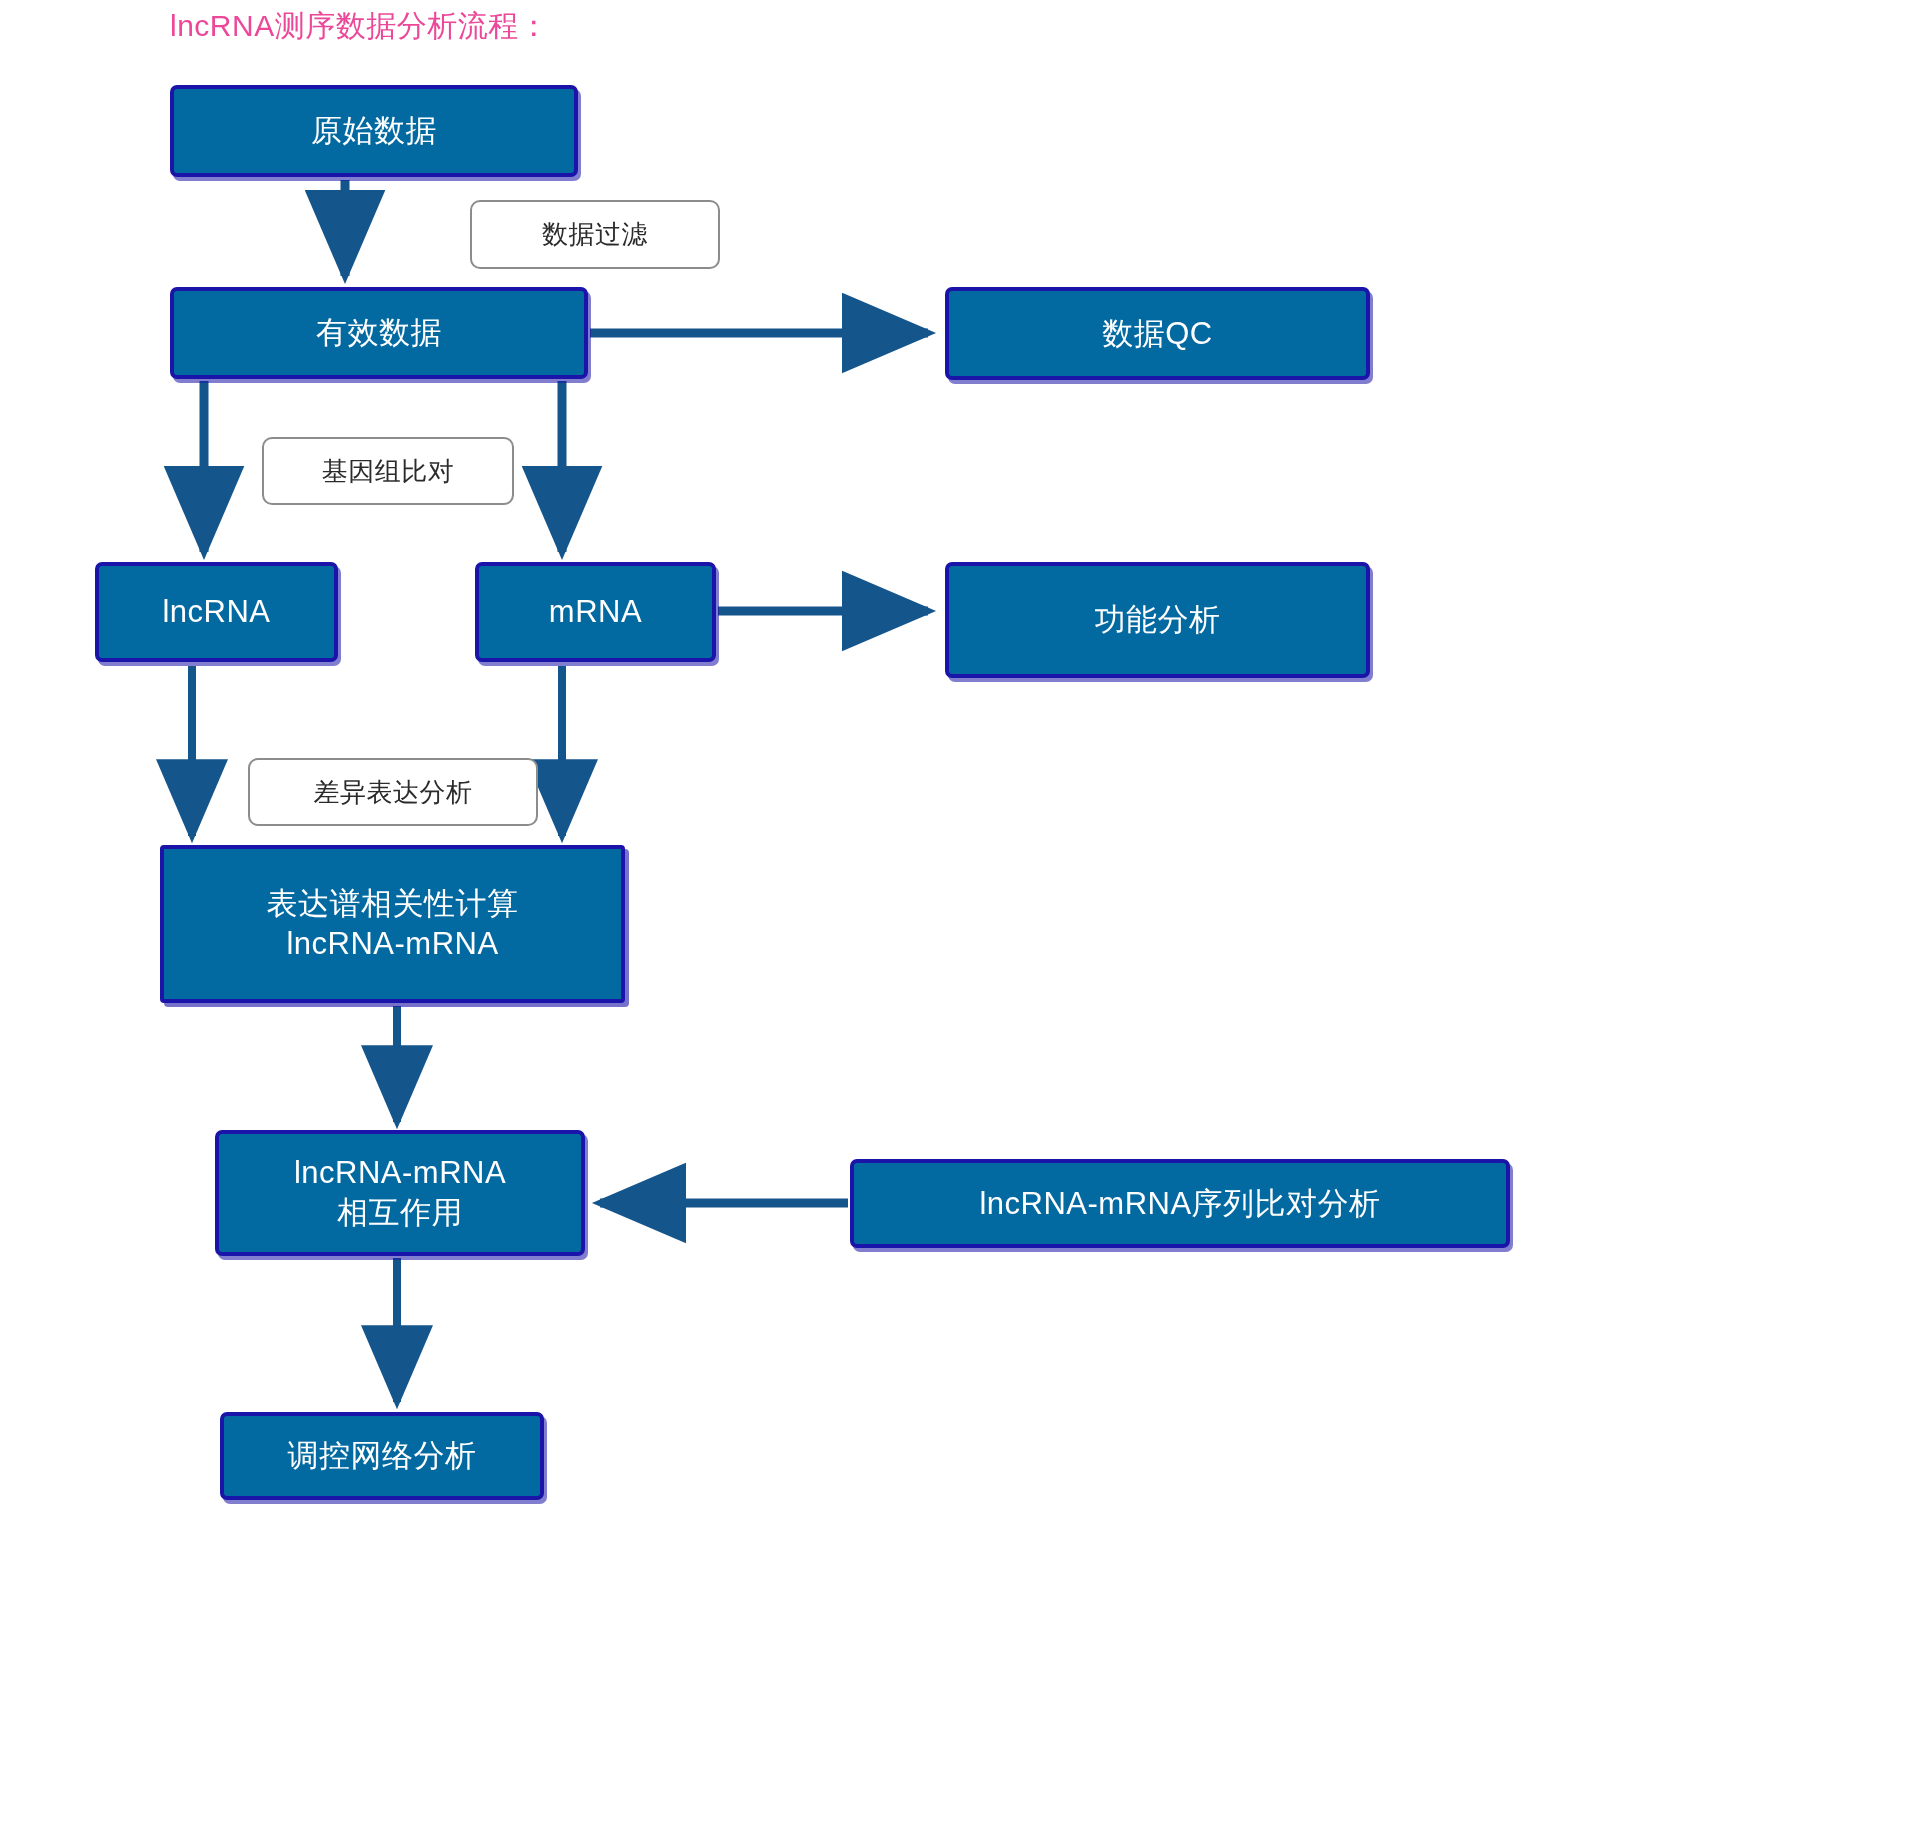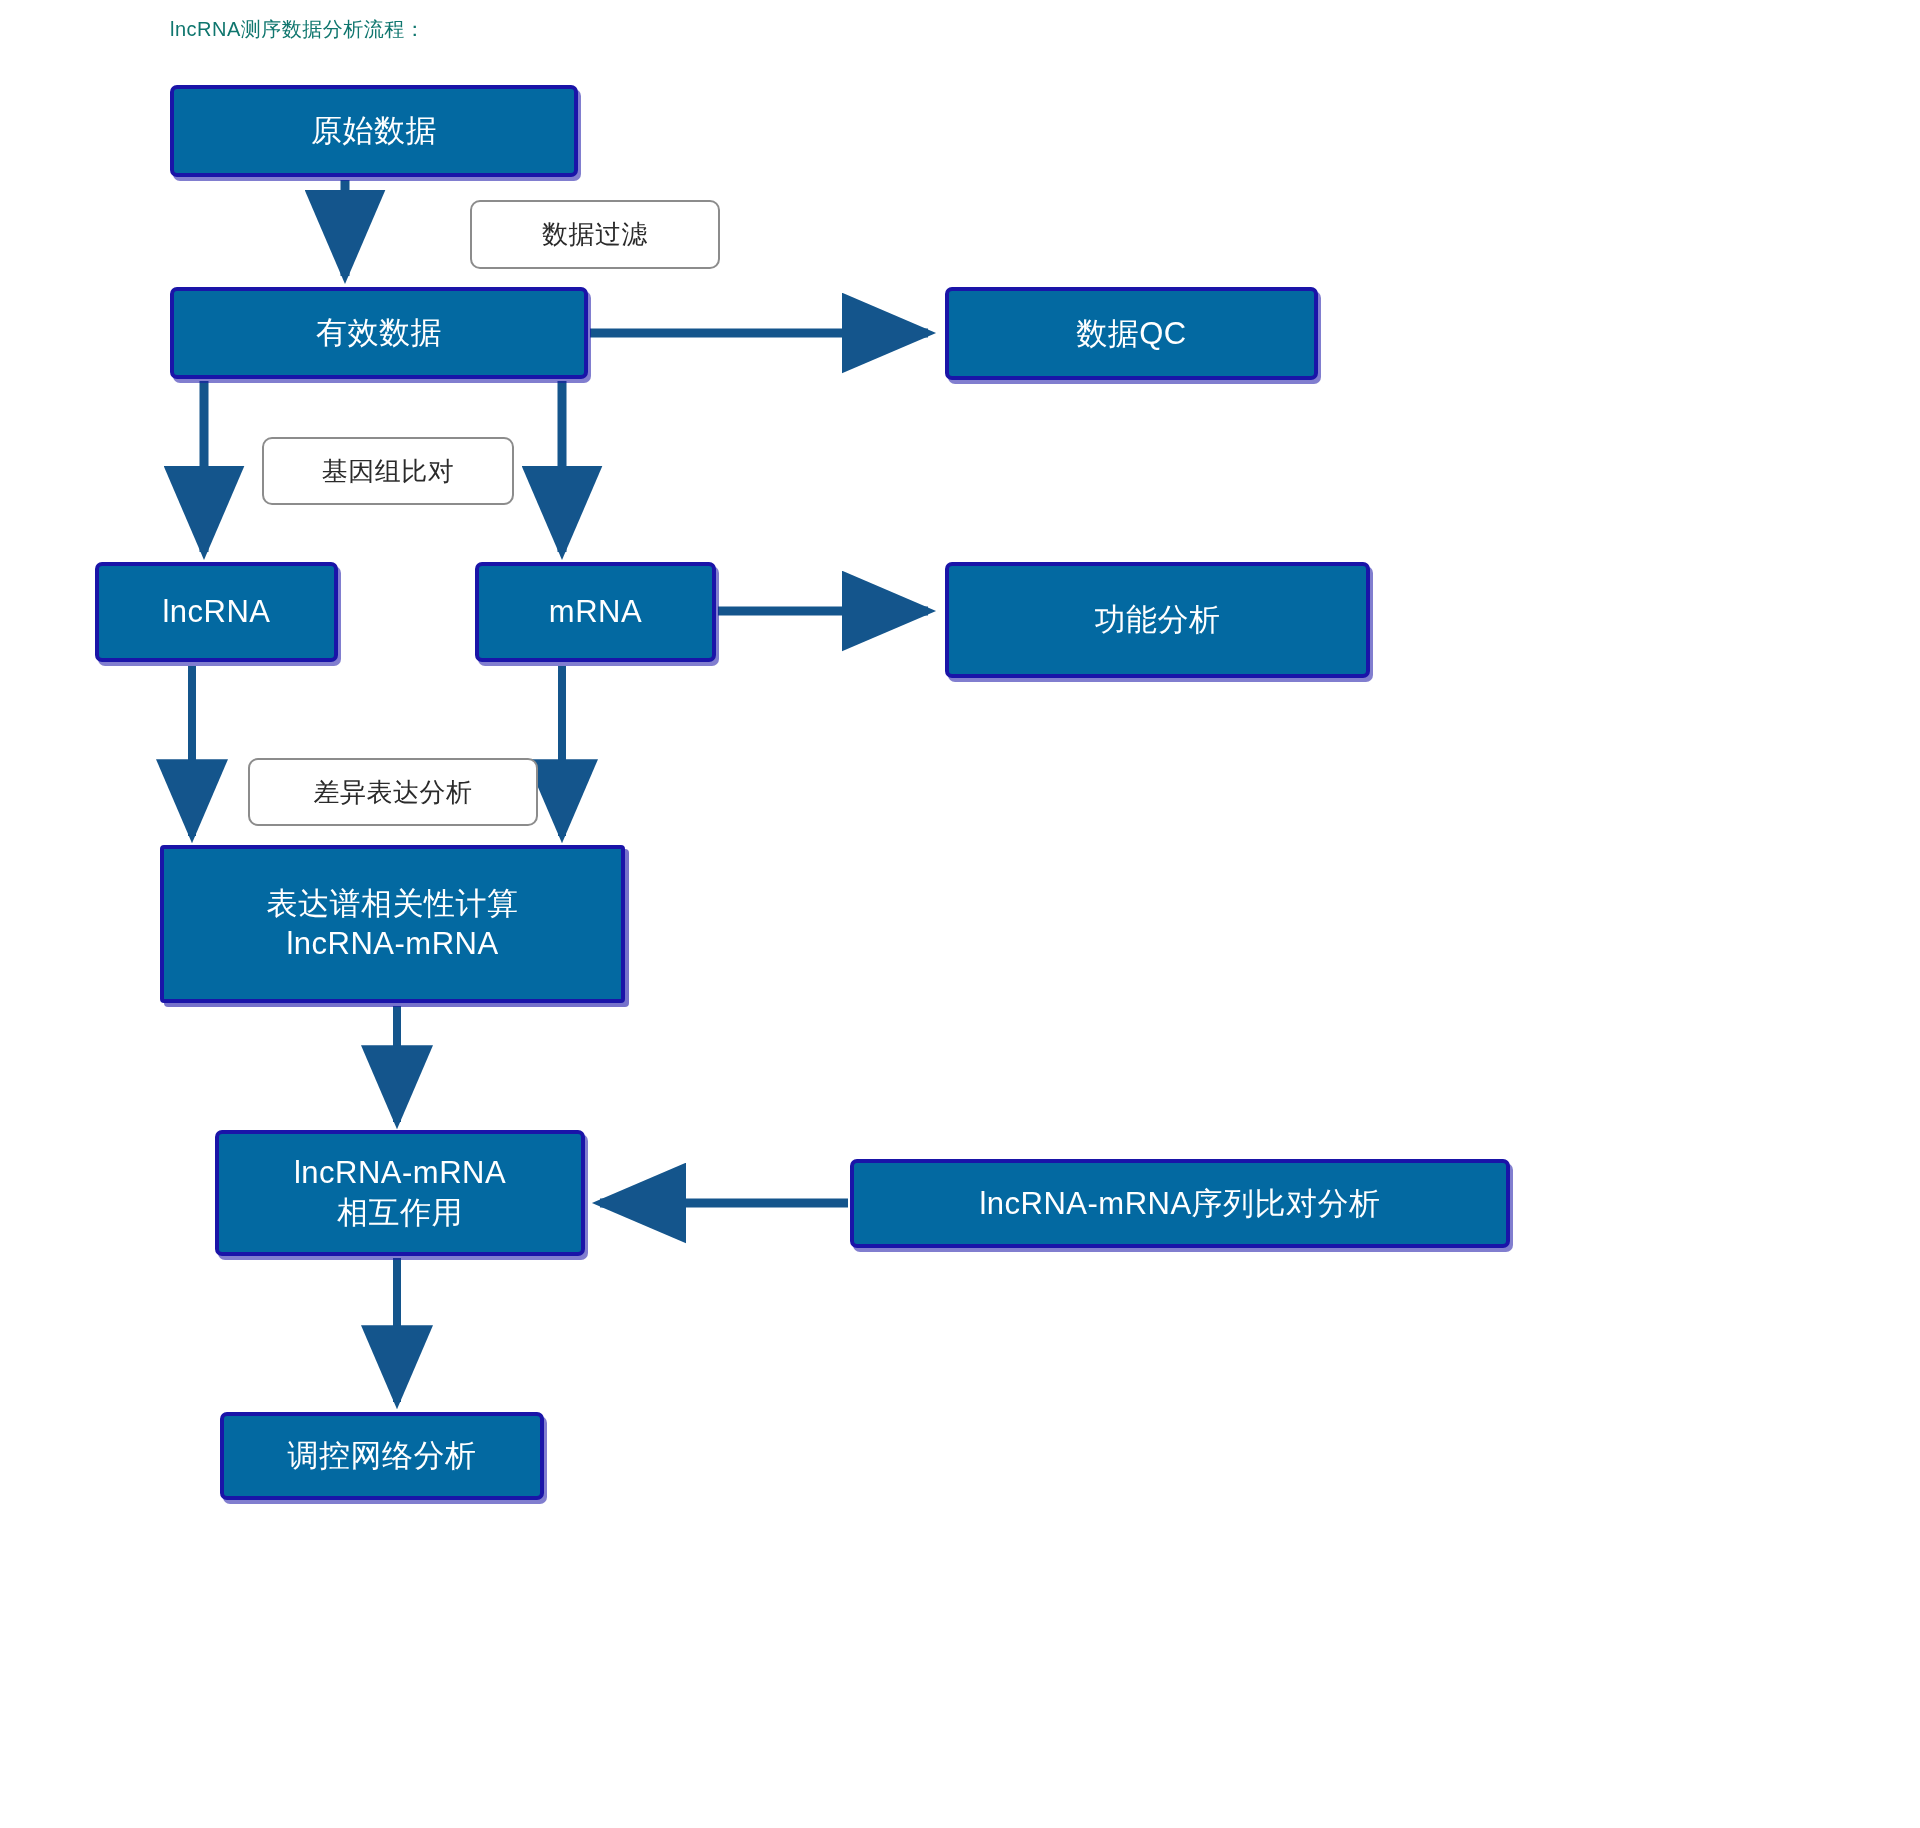--- a/index.html
+++ b/index.html
@@ -8,23 +8,23 @@
     background:#ffffff;
     font-family:"Liberation Sans","DejaVu Sans",sans-serif;
     overflow:hidden;
     position:relative;
   }
   #stage{position:absolute;left:0;top:0;width:1920px;height:1828px;}
 
   
   #title{
     position:absolute;
-    left:170px; top:16px;
-    font-size:20px;
-    color:#0f766e;
+    left:170px; top:6px;
+    font-size:30px;
+    color:#ec4899;
     letter-spacing:0.5px;
     white-space:nowrap;
   }
 
   
   .node{
     position:absolute;
     box-sizing:border-box;
     background:#0369a1;
     border:4px solid #1A14A8;
@@ -94,21 +94,21 @@
 
     <line x1="848" y1="1203" x2="600" y2="1203" stroke="#14558C" stroke-width="9" marker-end="url(#arw)"></line>
 
     <line x1="397" y1="1258" x2="397" y2="1402" stroke="#14558C" stroke-width="8" marker-end="url(#arw)"></line>
   </svg>
 
   <div class="node" style="left:170px;top:85px;width:408px;height:92px;">原始数据</div>
 
   <div class="node" style="left:170px;top:287px;width:418px;height:92px;">有效数据</div>
 
-  <div class="node" style="left:945px;top:287px;width:373px;height:93px;">数据QC</div>
+  <div class="node" style="left:945px;top:287px;width:425px;height:93px;">数据QC</div>
 
   <div class="node" style="left:95px;top:562px;width:243px;height:100px;">lncRNA</div>
 
   <div class="node" style="left:475px;top:562px;width:241px;height:100px;">mRNA</div>
 
   <div class="node" style="left:945px;top:562px;width:425px;height:116px;">功能分析</div>
 
   <div class="node sharp" style="left:160px;top:845px;width:465px;height:158px;">表达谱相关性计算
 lncRNA-mRNA</div>
 

